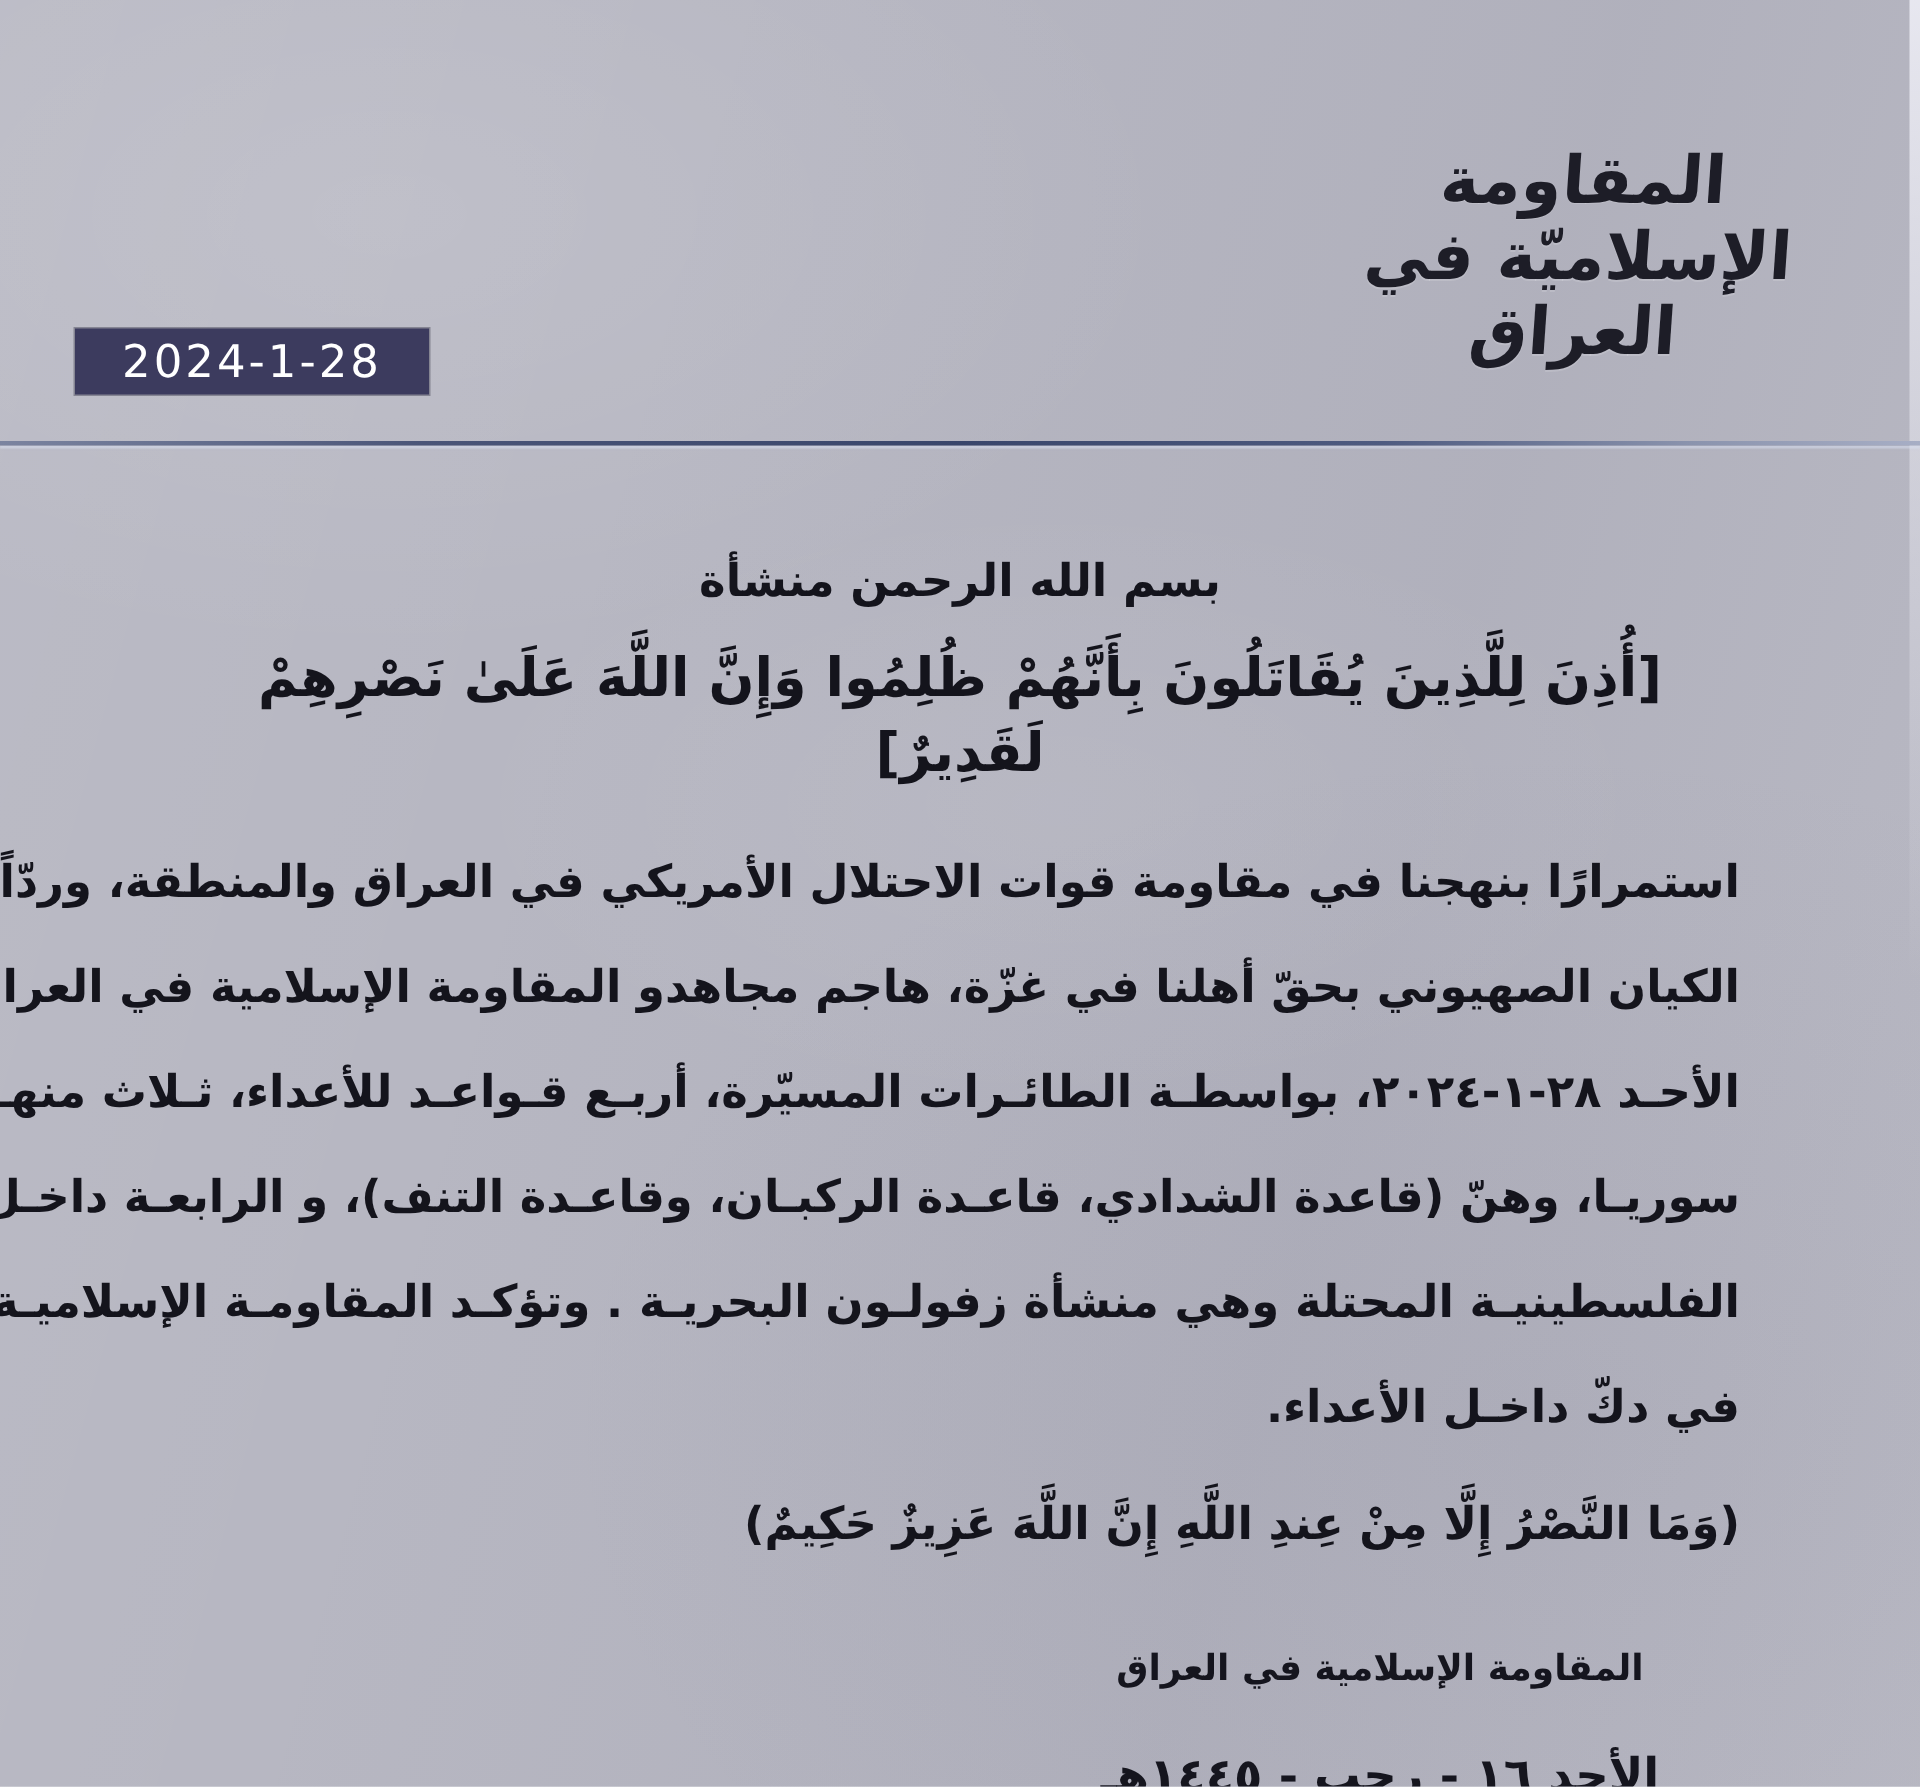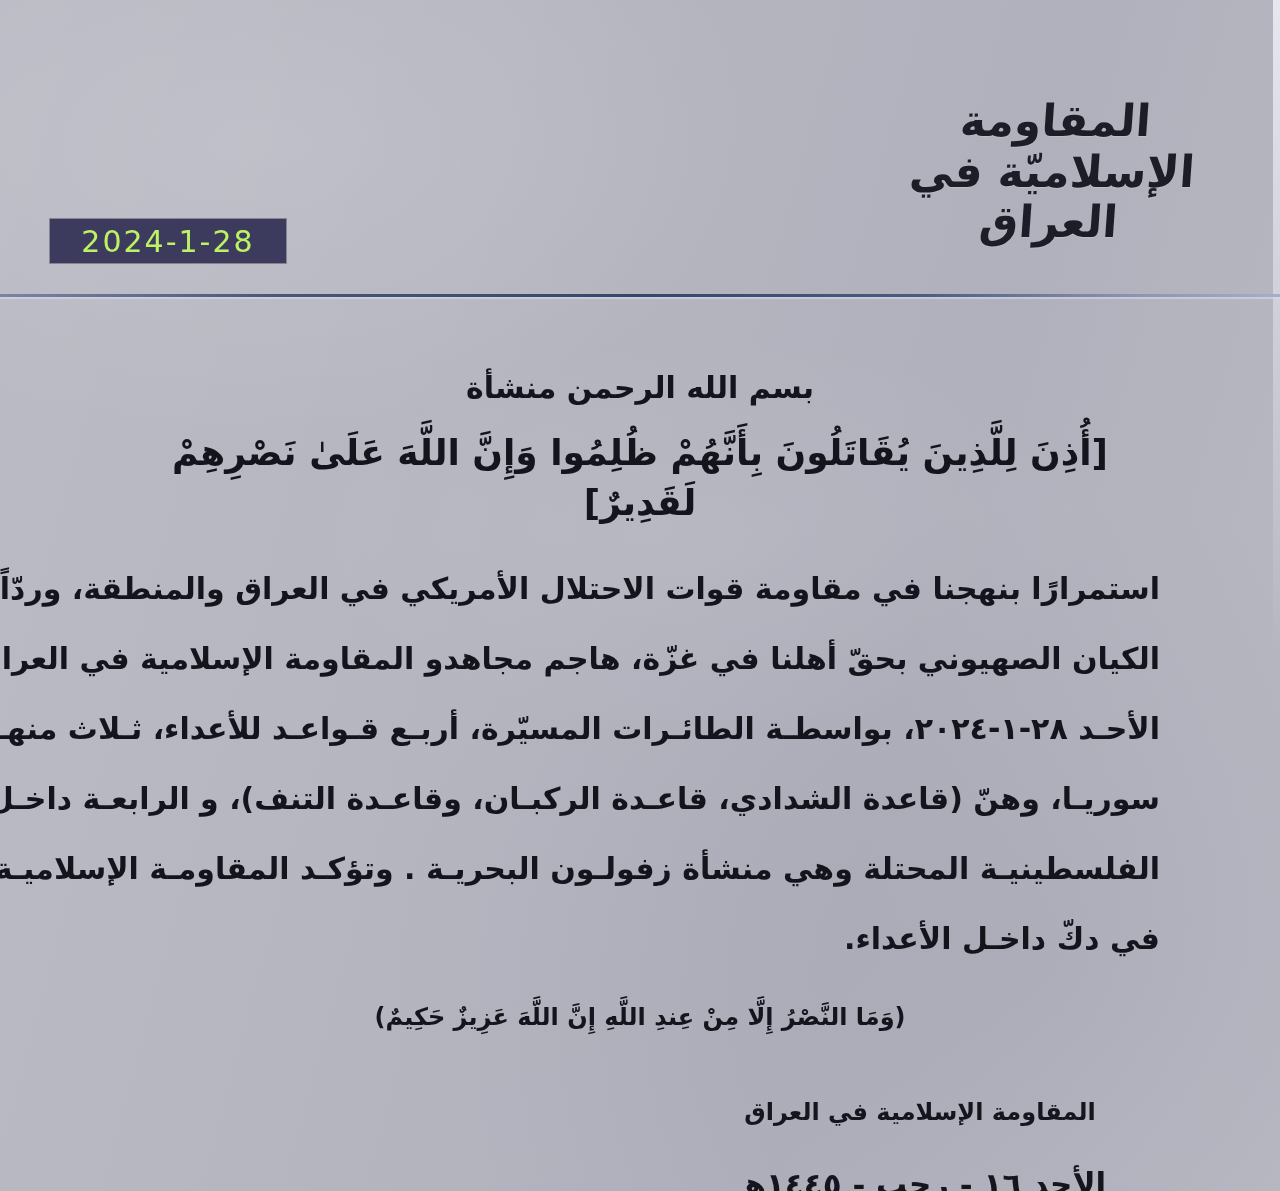--- a/index.html
+++ b/index.html
@@ -32,21 +32,21 @@
     font-weight:bold;
     color:#1d1d27;
     line-height:1.15;
     transform:skewX(-4deg);
     text-shadow:0 1px 0 rgba(255,255,255,0.15);
   }
   .date-badge{
     position:absolute;top:219px;left:50px;
     width:236px;height:44px;
     background:#3c3b5e;
-    color:#bef264;
+    color:#ffffff;
     font-size:30px;
     letter-spacing:2px;
     display:flex;align-items:center;justify-content:center;
     direction:ltr;
     box-shadow:0 0 0 1px rgba(30,30,50,0.35);
   }
   .divider{
     position:absolute;top:294px;left:0;width:1280px;height:3px;
     background:linear-gradient(90deg,#7b84a0 0%, #4a5578 22%, #39466b 50%, #4e5b80 72%, #8a93ad 88%, #a7aec5 100%);
     box-shadow:0 2px 1px rgba(215,222,240,0.55);
@@ -73,22 +73,21 @@
     font-size:30px;font-weight:bold;
     line-height:70px;
     text-align:justify;
     text-align-last:justify;
     white-space:nowrap;
   }
   .body-line.last{
     text-align-last:right;
   }
   .closing-verse{
-    text-align:center;
-    font-size:24px;font-weight:bold;
+    font-size:30px;font-weight:bold;
     line-height:46px;
     margin:20px 0 0 0;
   }
   .signature{
     width:460px;
     margin:36px auto 0 0;
     margin-right:0;
     margin-left:auto;
     text-align:center;
     font-family:"DejaVu Serif","DejaVu Sans", sans-serif;

